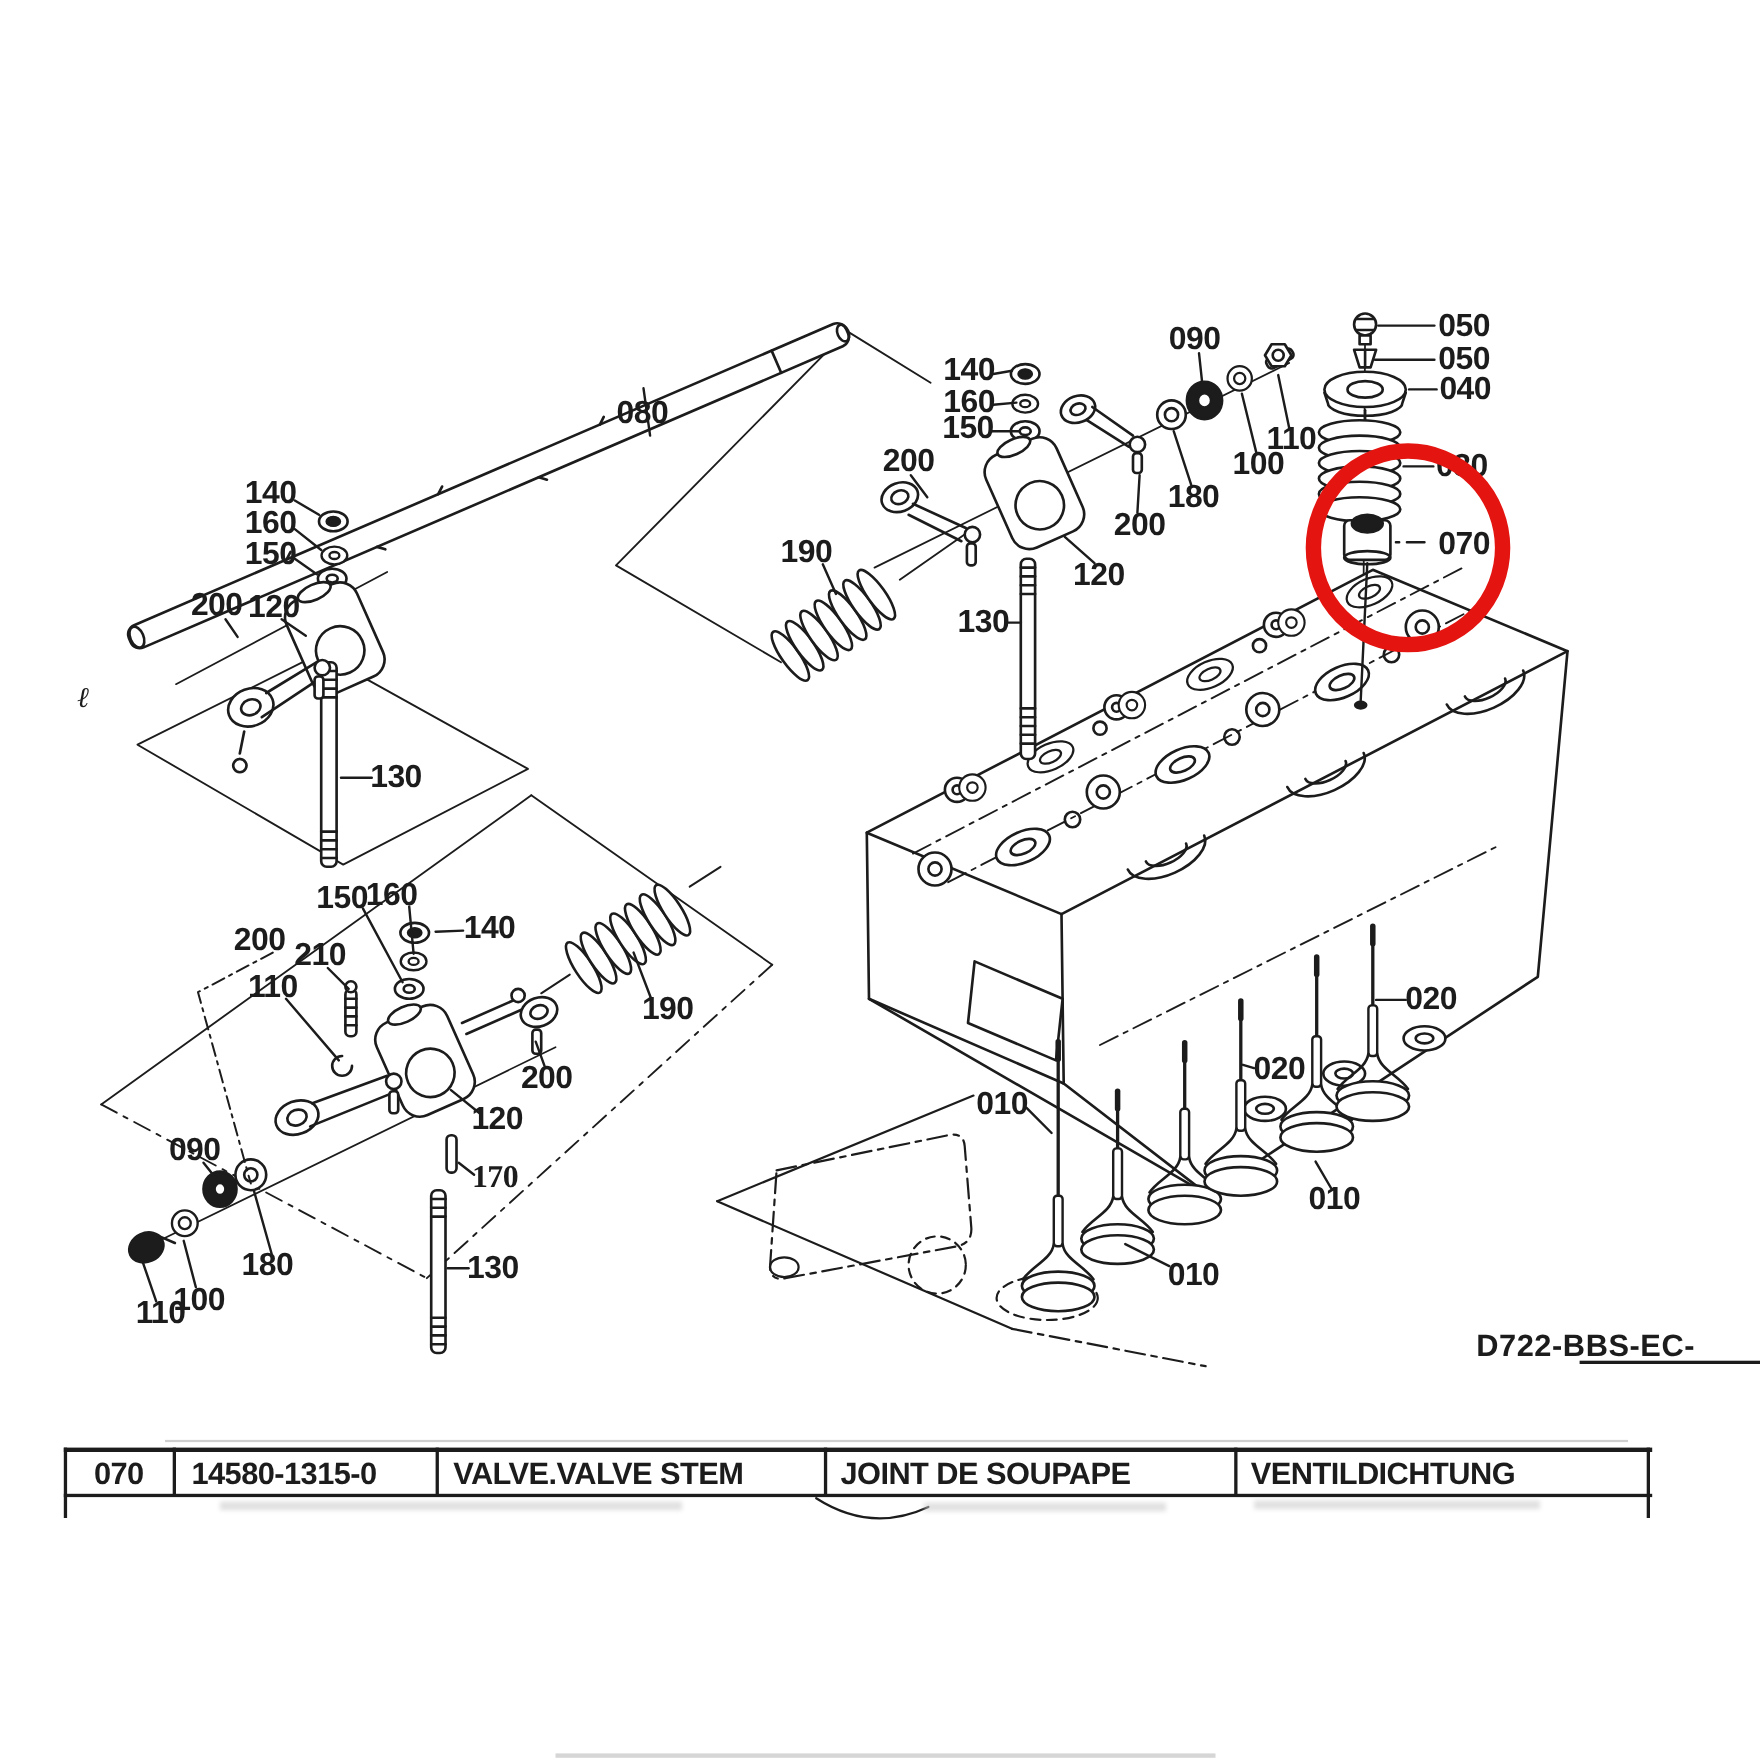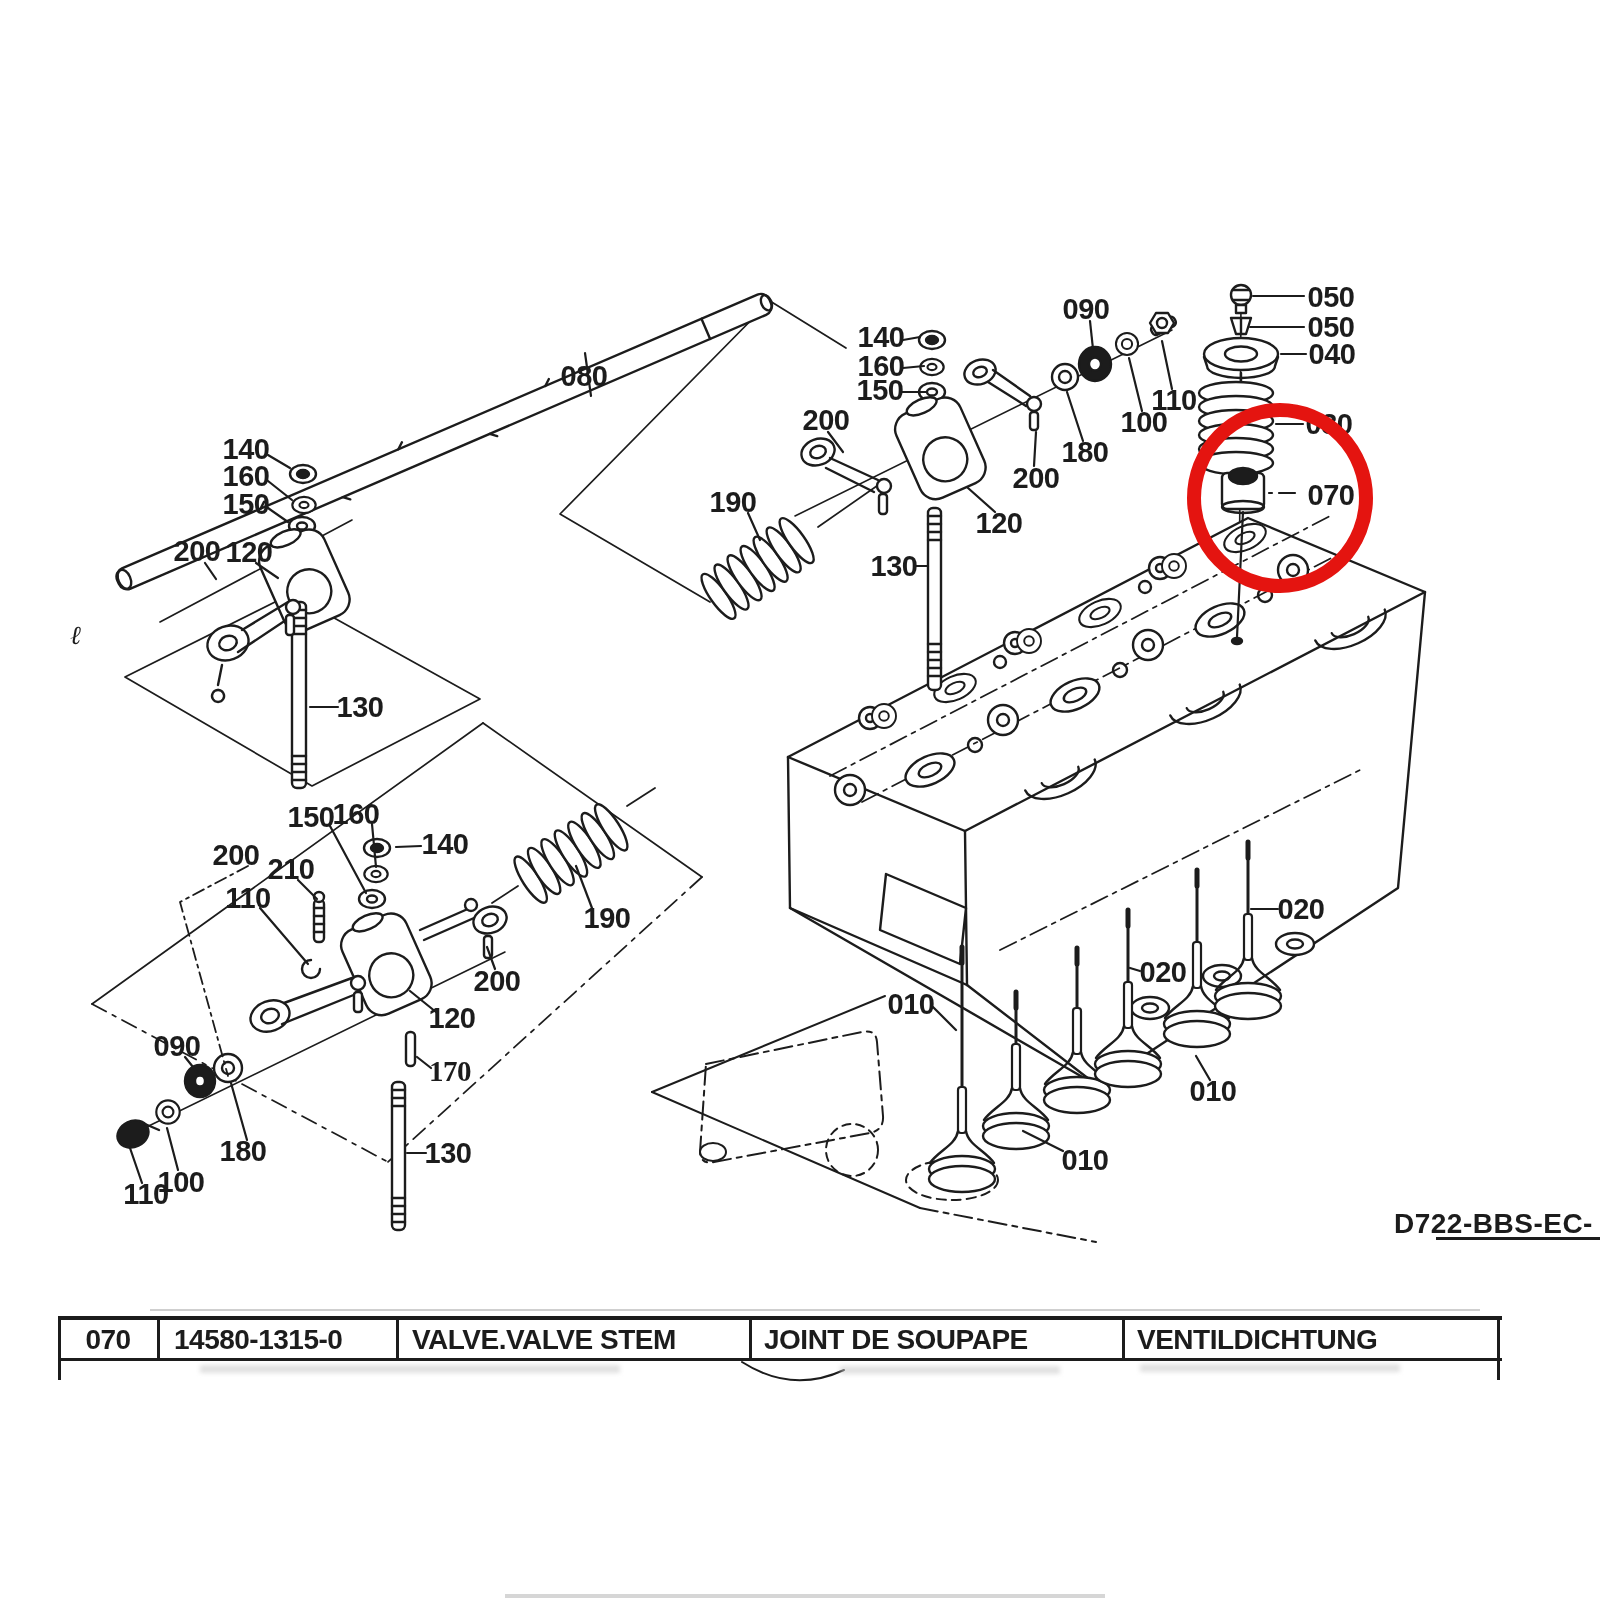--- a/index.html
+++ b/index.html
@@ -3,21 +3,21 @@
 <meta charset="utf-8">
 <style>
   html,body{margin:0;padding:0;background:#ffffff;}
   .stage{position:relative;width:1600px;height:1600px;background:#ffffff;overflow:hidden;
          font-family:"Liberation Sans",sans-serif;color:#1c1c1c;}
   .art{position:absolute;left:0;top:0;}
   #callout-layer{position:absolute;left:0;top:0;width:1600px;height:1600px;}
   .callout{position:absolute;transform:translate(-50%,-50%);font:700 29px "Liberation Sans",sans-serif;
            letter-spacing:-0.5px;color:#1c1c1c;white-space:nowrap;}
   .stray{position:absolute;left:70px;top:620px;font:italic 400 26px "DejaVu Serif",serif;color:#1c1c1c;}
-  .figcode{position:absolute;left:1394px;top:1208px;font:700 28px "Liberation Sans",sans-serif;
+  .figcode{position:absolute;left:1342px;top:1208px;font:700 28px "Liberation Sans",sans-serif;
            letter-spacing:0.5px;white-space:nowrap;}
   .code-rule{position:absolute;left:1436px;top:1237px;width:164px;height:3px;background:#1c1c1c;}
   
   .tline{position:absolute;background:#1c1c1c;}
   .tgrey{position:absolute;background:#b5b5b5;opacity:.65;}
   .tcell{position:absolute;top:1324px;height:34px;line-height:34px;font:700 28px "Liberation Sans",sans-serif;
          letter-spacing:-0.5px;white-space:nowrap;color:#1c1c1c;}
   .smudge{position:absolute;background:#c9c9c9;filter:blur(2px);opacity:.55;}
   .faintline{position:absolute;left:505px;top:1594px;width:600px;height:4px;background:#d6d6d6;}
 </style>

